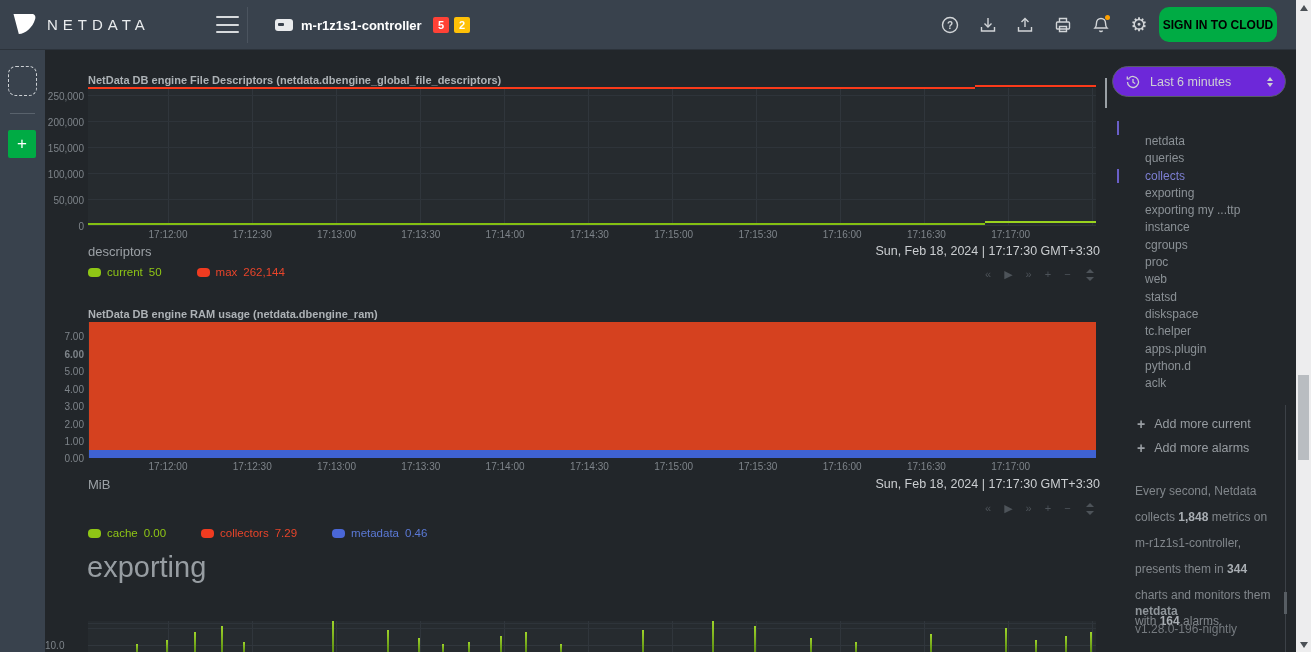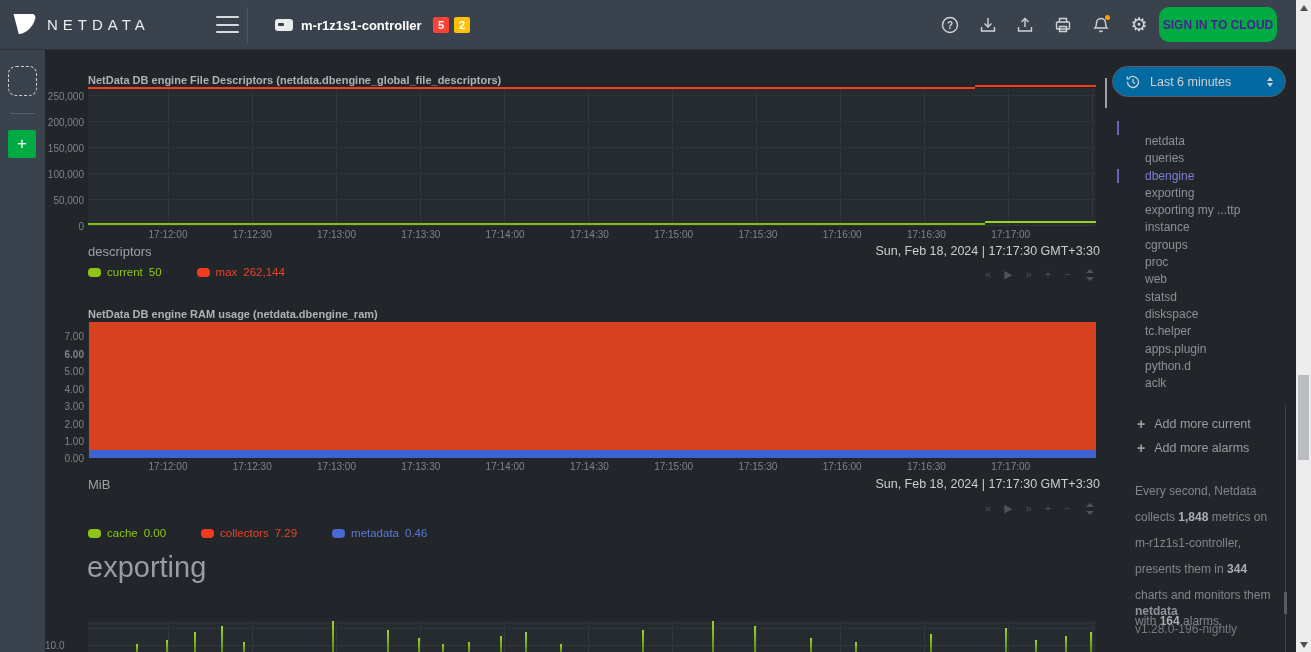--- a/index.html
+++ b/index.html
@@ -24,21 +24,21 @@
   .badge { position:absolute; top:17px; width:16px; height:16px; border-radius:2px; color:#fff;
     font-size:11px; font-weight:700; display:flex; align-items:center; justify-content:center; cursor:pointer; }
   #badge-critical { left:433px; background:#ff4136; }
   #badge-warning { left:454px; background:#ffc107; }
   .nav-icon { position:absolute; top:14px; width:22px; height:22px; color:#d2d5d8; cursor:pointer;
     display:flex; align-items:center; justify-content:center; }
   .nav-icon svg { display:block; }
   .gear-glyph { font-size:19px; line-height:20px; }
   .bell-dot { position:absolute; right:2px; top:1px; width:5px; height:5px; border-radius:50%; background:#ffa000; }
   #signin-btn { position:absolute; left:1159px; top:7px; width:118px; height:35px; background:#00ab44;
-    border:none; border-radius:10px; color:#4c1d95; font-weight:700; font-size:12px; cursor:pointer;
+    border:none; border-radius:10px; color:#000000; font-weight:700; font-size:12px; cursor:pointer;
     font-family:"Liberation Sans", sans-serif; }
 
   
   #left-sidebar { position:absolute; left:0; top:50px; width:45px; height:602px; background:#39424d; }
   #space-placeholder { position:absolute; left:8px; top:16px; width:29px; height:30px;
     border:1px dashed #ccd0d4; border-radius:8px; cursor:pointer; }
   #left-divider { position:absolute; left:10px; top:63px; width:25px; height:1px; background:#59626c; }
   #add-space-btn { position:absolute; left:8px; top:80px; width:28px; height:28px; background:#00ab44;
     border:none; border-radius:2px; color:#fff; font-size:17px; line-height:26px; cursor:pointer; }
 
@@ -68,21 +68,21 @@
 
   #section-heading { position:absolute; left:87px; top:551px; color:#979da2; font-size:29px; font-weight:400; }
 
   #chart3-plot { top:621px; height:31px; }
   .spike { position:absolute; bottom:0; width:2px; background:linear-gradient(to top,#5d8f12,#9ed42a); }
   #chart3-gridline-10 { position:absolute; left:0; top:24px; width:100%; height:1px; background:#31373d; }
 
   
   #time-picker { position:absolute; left:1112px; top:66px; width:174px; height:31px;
     border:1px solid #575d64; border-radius:16px; display:flex; align-items:center;
-    color:#ced1d3; font-size:12.5px; padding:0 12px; gap:9px; cursor:pointer; background:#0369a1; }
+    color:#ced1d3; font-size:12.5px; padding:0 12px; gap:9px; cursor:pointer; background:#6d28d9; }
   .sort-arrows { margin-left:auto; display:flex; flex-direction:column; gap:2px; align-items:center; }
   .sa-up { width:0;height:0;border-left:3.5px solid transparent;border-right:3.5px solid transparent;border-bottom:4px solid #ced1d3; }
   .sa-down { width:0;height:0;border-left:3.5px solid transparent;border-right:3.5px solid transparent;border-top:4px solid #ced1d3; }
   #menu-tick { position:absolute; left:1117px; top:121px; width:2px; height:14px; background:#6a5fc8; }
   #section-menu { position:absolute; left:1117px; top:133px; width:170px; }
   .menu-item { position:relative; padding:2px 0 2px 28px; color:#8b9196; font-size:12px; line-height:13.3px;
     cursor:pointer; white-space:nowrap; }
   .menu-item.active { color:#7d7fd2; }
   .menu-item.active::before { content:""; position:absolute; left:0; top:1px; width:2px; height:14px; background:#6a5fc8; }
   .add-more { position:absolute; left:1137px; display:flex; align-items:center; gap:9px;
@@ -326,21 +326,21 @@
     <span>Last 6 minutes</span>
     <span class="sort-arrows">
         <span class="sa-up"></span>
         <span class="sa-down"></span>
       </span>
   </div>
   <div id="menu-tick"></div>
   <div id="section-menu">
       <div class="menu-item">netdata</div>
       <div class="menu-item">queries</div>
-      <div class="menu-item active">dbengine</div>
+      <div class="menu-item active">collects</div>
       <div class="menu-item">exporting</div>
       <div class="menu-item">exporting my ...ttp</div>
       <div class="menu-item">instance</div>
       <div class="menu-item">cgroups</div>
       <div class="menu-item">proc</div>
       <div class="menu-item">web</div>
       <div class="menu-item">statsd</div>
       <div class="menu-item">diskspace</div>
       <div class="menu-item">tc.helper</div>
       <div class="menu-item">apps.plugin</div>

